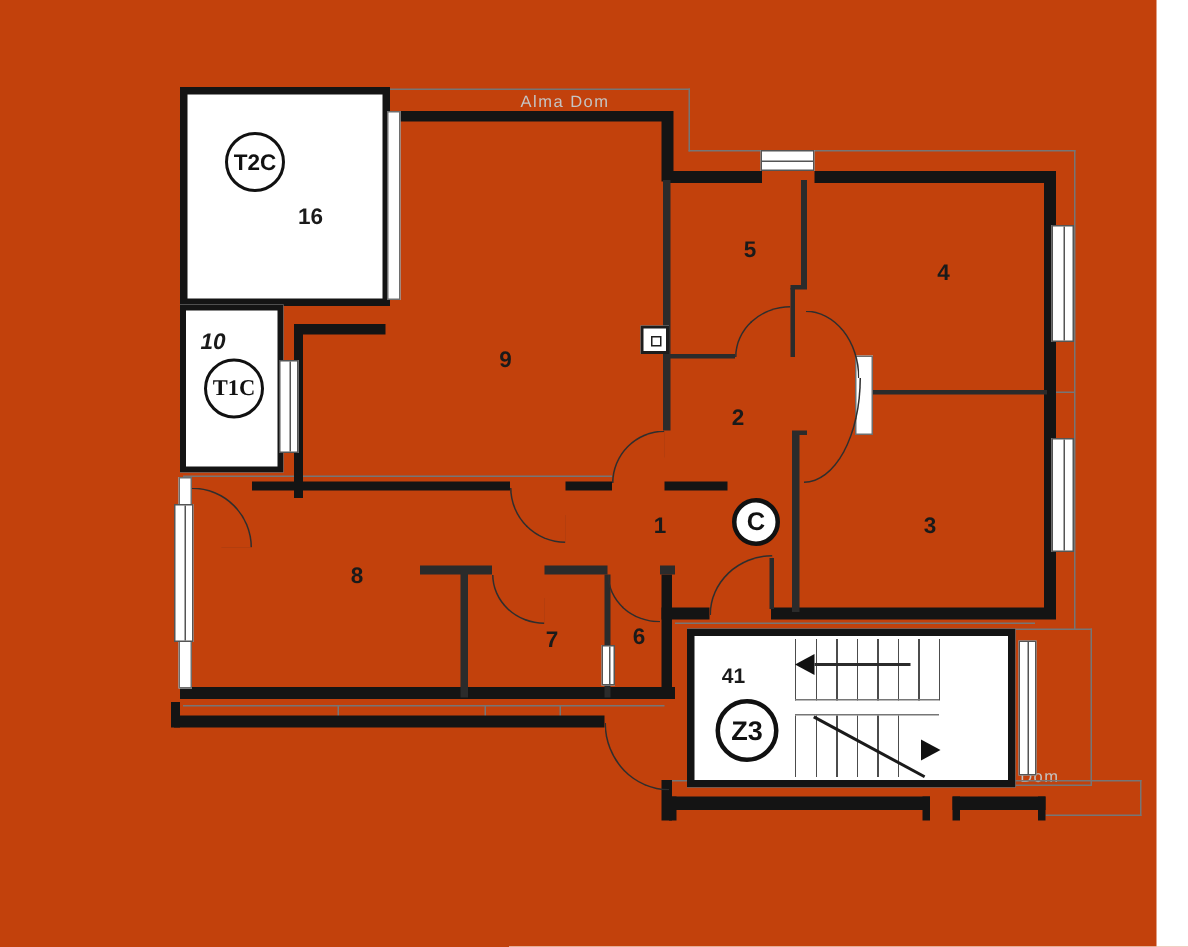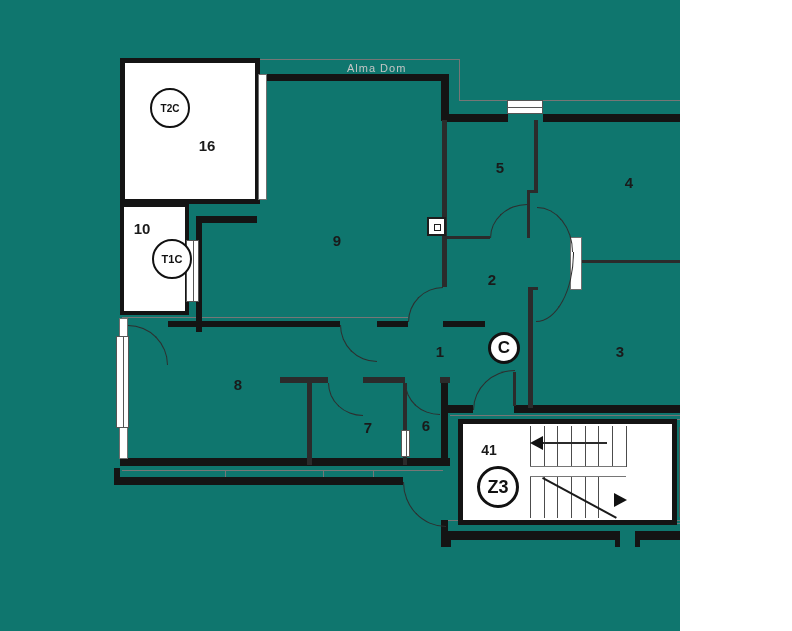--- a/index.html
+++ b/index.html
@@ -1,18 +1,18 @@
 <!DOCTYPE html>
 <html><head>
 <meta charset="utf-8">
 <style>
   * { box-sizing: border-box; margin: 0; padding: 0; }
   html,body { background:#fff; }
   .plan {
-    position: relative; width: 680px; height: 631px; background: #0f766e;
+    position: relative; width: 771px; height: 631px; background: #c2410c;
     font-family: "Liberation Sans", sans-serif; overflow: hidden;
   }
   
   .w  { position:absolute; background:#141414; }
   
   .w2 { position:absolute; background:#2b2b2b; }
   
   .t  { position:absolute; background:#767676; }
   
   .tb { position:absolute; border:1px solid #6e6e6e; background:#fff; }
@@ -144,27 +144,27 @@
 
   <div class="treads" style="left:530px;top:426px;width:97px;height:41px;"></div>
   <div class="t" style="left:530px;top:466px;width:96px;height:1px;"></div>
   <div class="t" style="left:530px;top:476px;width:96px;height:1px;"></div>
   <div class="treads" style="left:530px;top:477px;width:79px;height:41px;"></div>
   <div class="arrow-l" style="left:530px;top:436px;"></div>
   <div class="w2" style="left:543px;top:442px;width:64px;height:2px;"></div>
   <div class="diag" style="left:543px;top:477px;width:84px;transform:rotate(28.4deg);"></div>
   <div class="arrow-r" style="left:614px;top:493px;"></div>
 
-  <div class="badge" style="left:150px;top:88px;width:40px;height:40px;font-size:10px;">T2C</div>
-  <div class="badge" style="left:152px;top:239px;width:40px;height:40px;font-size:11px;">T1C</div>
+  <div class="badge" style="left:150px;top:88px;width:40px;height:40px;font-size:15px;">T2C</div>
+  <div class="badge" style="left:136px;top:239px;width:40px;height:40px;font-size:15px;font-family:Liberation Serif, serif;">T1C</div>
   <div class="badge" style="left:488px;top:332px;width:32px;height:32px;font-size:17px;border-width:3px;">C</div>
   <div class="badge" style="left:477px;top:466px;width:42px;height:42px;font-size:18px;border-width:3.5px;">Z3</div>
 
   <div class="num" style="left:207px;top:145px;">16</div>
-  <div class="num" style="left:142px;top:228px;">10</div>
+  <div class="num" style="left:142px;top:228px;font-style:italic;">10</div>
   <div class="num" style="left:337px;top:240px;">9</div>
   <div class="num" style="left:500px;top:167px;">5</div>
   <div class="num" style="left:629px;top:182px;">4</div>
   <div class="num" style="left:492px;top:279px;">2</div>
   <div class="num" style="left:620px;top:351px;">3</div>
   <div class="num" style="left:440px;top:351px;">1</div>
   <div class="num" style="left:238px;top:384px;">8</div>
   <div class="num" style="left:368px;top:427px;">7</div>
   <div class="num" style="left:426px;top:425px;">6</div>
   <div class="num" style="left:489px;top:450px;font-size:14px;">41</div>

